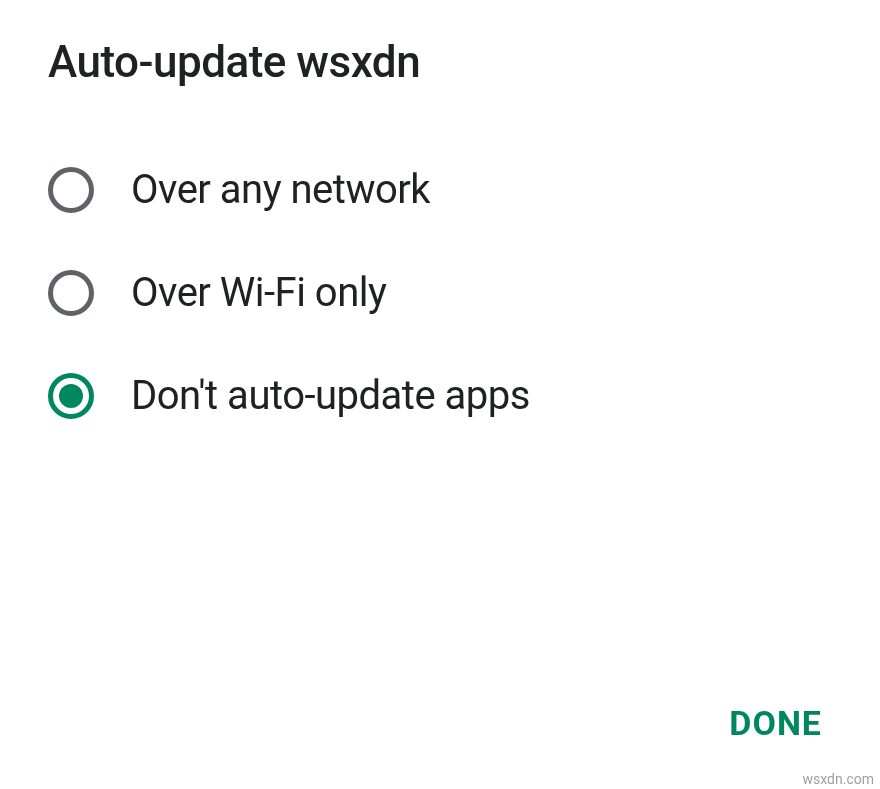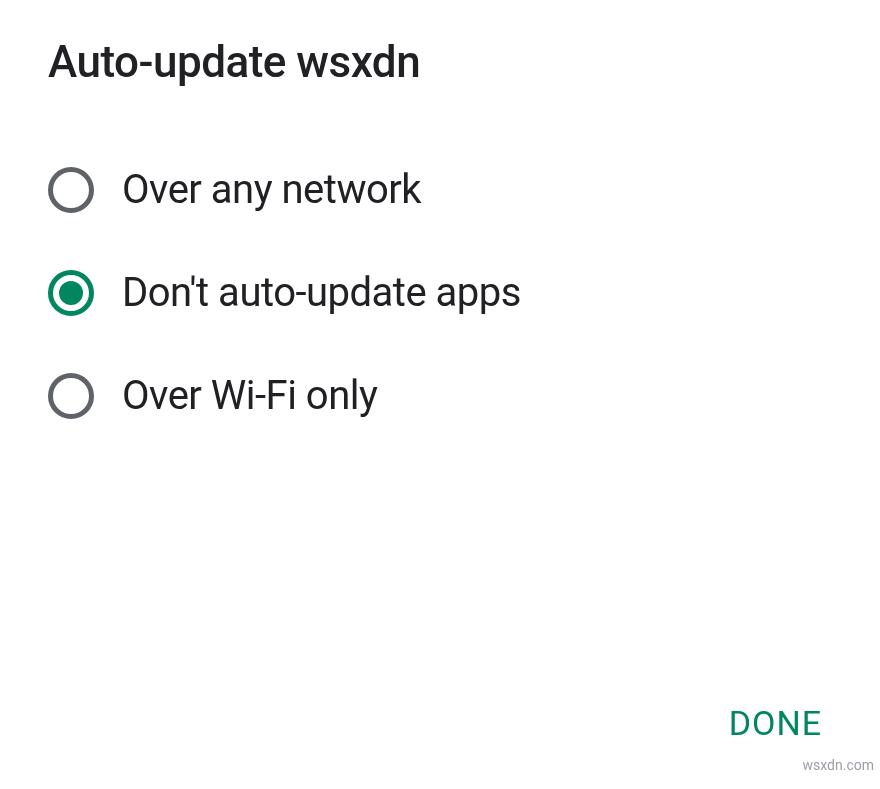--- a/index.html
+++ b/index.html
@@ -23,21 +23,21 @@
       letter-spacing: -0.5px;
     }
     .radio-list {
       display: flex;
       flex-direction: column;
       gap: 56px;
     }
     .radio-option {
       display: flex;
       align-items: center;
-      gap: 28px;
+      gap: 37px;
       cursor: pointer;
     }
     .radio-circle {
       width: 46px;
       height: 46px;
       border-radius: 50%;
       flex-shrink: 0;
       position: relative;
       display: flex;
       align-items: center;
@@ -72,61 +72,61 @@
       font-size: 33px;
       font-weight: 400;
       color: #5f6368;
       letter-spacing: -0.3px;
     }
     .done-button {
       position: absolute;
       bottom: 46px;
       right: 58px;
       font-size: 34px;
-      font-weight: 400;
+      font-weight: 700;
       color: #00875f;
       background: none;
       border: none;
       cursor: pointer;
       letter-spacing: 1px;
       font-family: inherit;
     }
     .watermark {
       position: absolute;
-      bottom: 16px;
+      bottom: 2px;
       right: 6px;
       font-size: 14px;
       color: #9aa0a6;
     }
   </style>
 </head>
 <body>
 
 <h1 class="dialog-title">Auto-update wsxdn</h1>
 
 <div class="radio-list">
 
   <div class="radio-option">
     <div class="radio-circle unselected"></div>
     <div class="option-text">
       <div class="option-label">Over any network</div>
     </div>
   </div>
 
   <div class="radio-option">
-    <div class="radio-circle selected"></div>
+    <div class="radio-circle unselected"></div>
     <div class="option-text">
-      <div class="option-label">Don't auto-update apps</div>
+      <div class="option-label">Over Wi-Fi only</div>
     </div>
   </div>
 
   <div class="radio-option">
-    <div class="radio-circle unselected"></div>
+    <div class="radio-circle selected"></div>
     <div class="option-text">
-      <div class="option-label">Over Wi-Fi only</div>
+      <div class="option-label">Don't auto-update apps</div>
     </div>
   </div>
 
 </div>
 
 <button class="done-button">DONE</button>
 
 <div class="watermark">wsxdn.com</div>
 
 </body></html>

